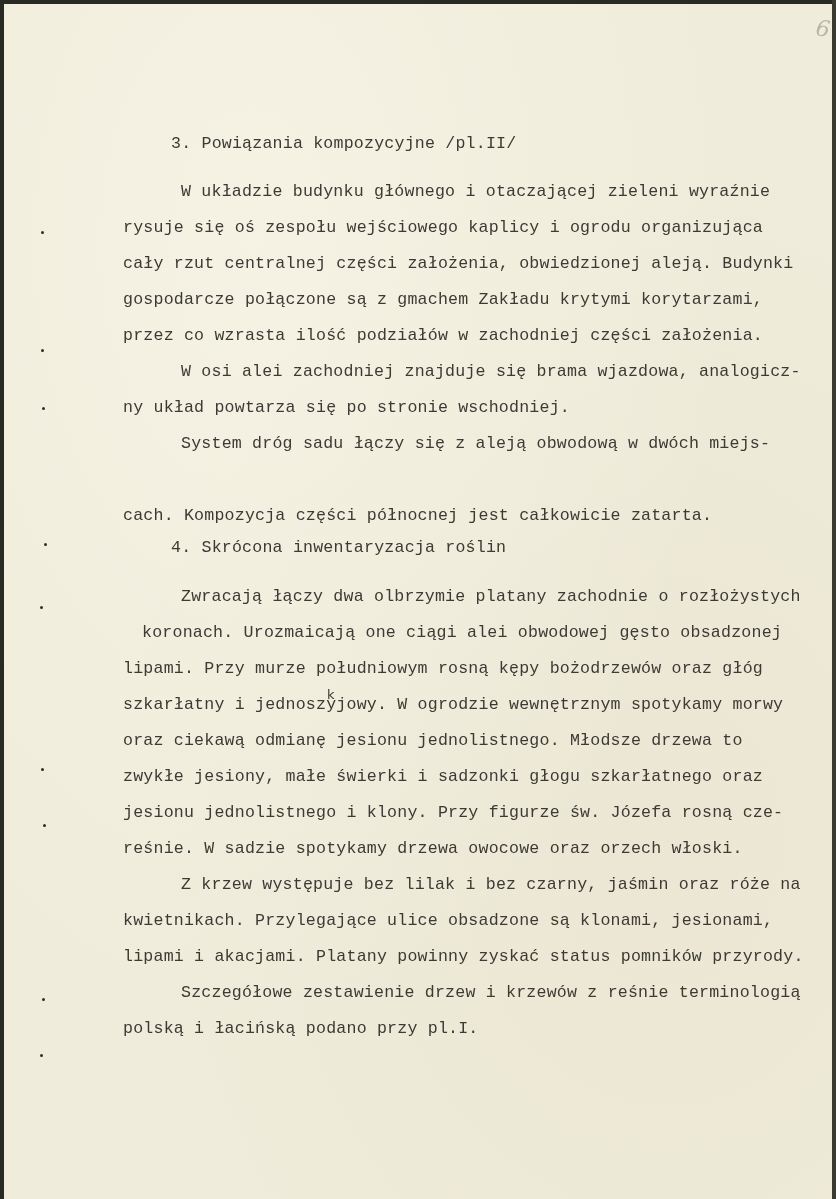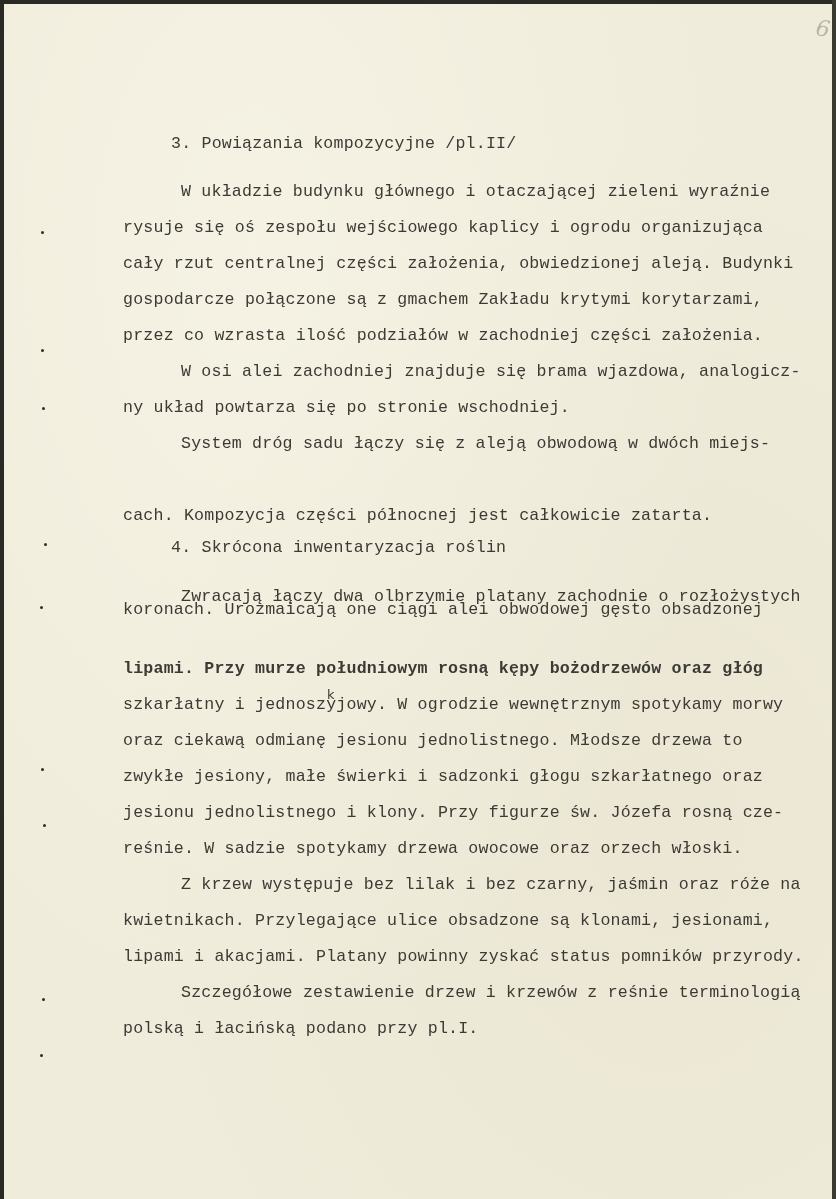--- a/index.html
+++ b/index.html
@@ -91,22 +91,22 @@
     <div class="line body-line" style="top:286px;">gospodarcze połączone są z gmachem Zakładu krytymi korytarzami,</div>
     <div class="line body-line" style="top:322px;">przez co wzrasta ilość podziałów w zachodniej części założenia.</div>
     <div class="line indent" style="top:358px;">W osi alei zachodniej znajduje się brama wjazdowa, analogicz-</div>
     <div class="line body-line" style="top:394px;">ny układ powtarza się po stronie wschodniej.</div>
     <div class="line indent" style="top:430px;">System dróg sadu łączy się z aleją obwodową w dwóch miejs-</div>
     <div class="line body-line" style="top:466px;margin-top:36px;">cach. Kompozycja części północnej jest całkowicie zatarta.</div>
 
     <div class="line heading" style="top:534px;text-align:center;">4. Skrócona inwentaryzacja roślin</div>
 
     <div class="line indent" style="top:583px;">Zwracają łączy dwa olbrzymie platany zachodnie o rozłożystych</div>
-    <div class="line body-line" style="top:596px;">koronach. Urozmaicają one ciągi alei obwodowej gęsto obsadzonej</div>
-    <div class="line body-line" style="top:655px;font-weight:bold;">lipami. Przy murze południowym rosną kępy bożodrzewów oraz głóg</div>
+    <div class="line body-line" style="top:619px;margin-left:19px;">koronach. Urozmaicają one ciągi alei obwodowej gęsto obsadzonej</div>
+    <div class="line body-line" style="top:655px;">lipami. Przy murze południowym rosną kępy bożodrzewów oraz głóg</div>
     <div class="line body-line" style="top:691px;">szkarłatny i jednoszyjowy. W ogrodzie wewnętrznym spotykamy morwy</div>
     <div class="line body-line" style="top:727px;">oraz ciekawą odmianę jesionu jednolistnego. Młodsze drzewa to</div>
     <div class="line body-line" style="top:763px;">zwykłe jesiony, małe świerki i sadzonki głogu szkarłatnego oraz</div>
     <div class="line body-line" style="top:799px;">jesionu jednolistnego i klony. Przy figurze św. Józefa rosną cze-</div>
     <div class="line body-line" style="top:835px;">reśnie. W sadzie spotykamy drzewa owocowe oraz orzech włoski.</div>
     <div class="line indent" style="top:871px;">Z krzew występuje bez lilak i bez czarny, jaśmin oraz róże na</div>
     <div class="line body-line" style="top:907px;">kwietnikach. Przylegające ulice obsadzone są klonami, jesionami,</div>
     <div class="line body-line" style="top:943px;">lipami i akacjami. Platany powinny zyskać status pomników przyrody.</div>
     <div class="line indent" style="top:979px;">Szczegółowe zestawienie drzew i krzewów z reśnie terminologią</div>
     <div class="line body-line" style="top:1015px;">polską i łacińską podano przy pl.I.</div>

